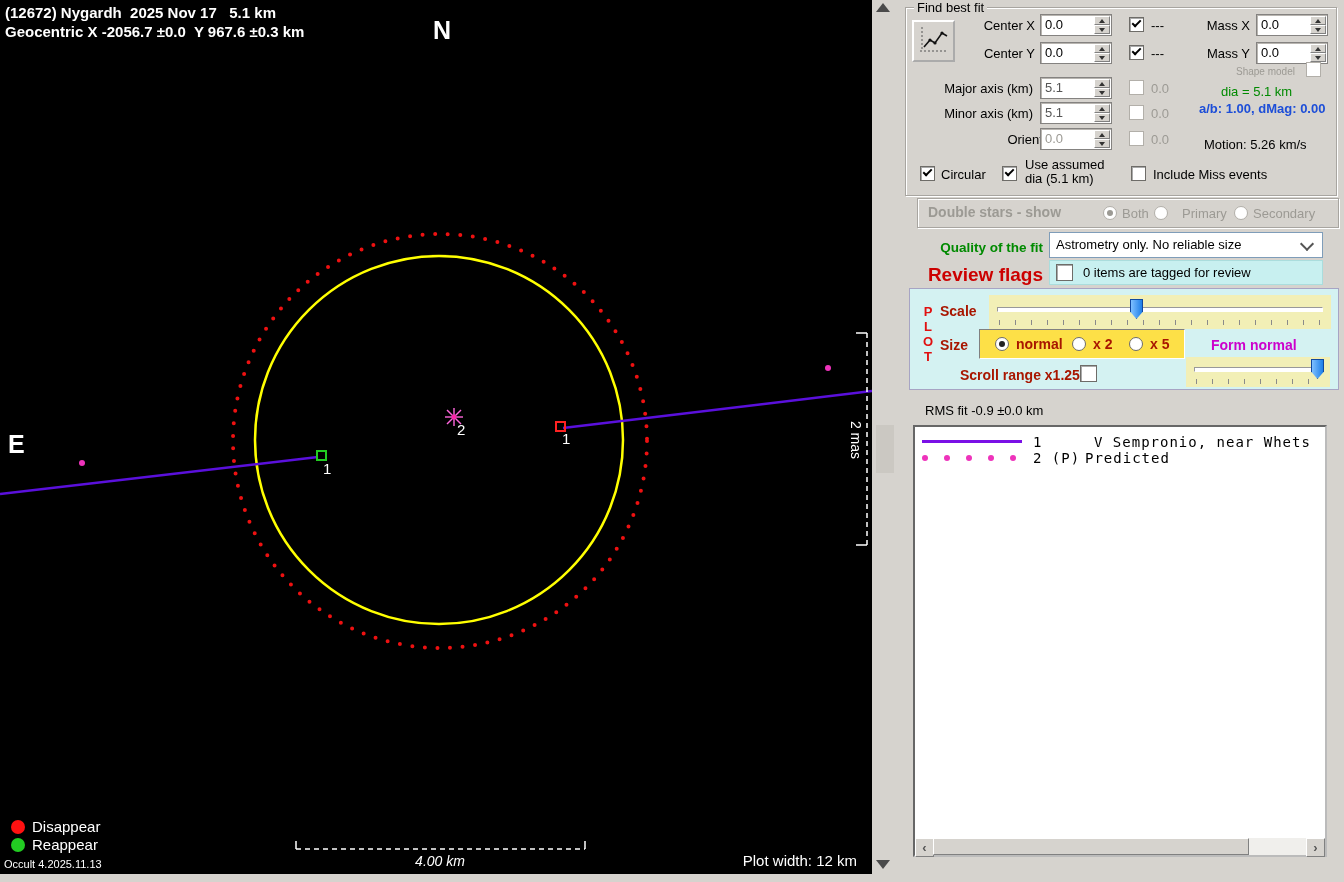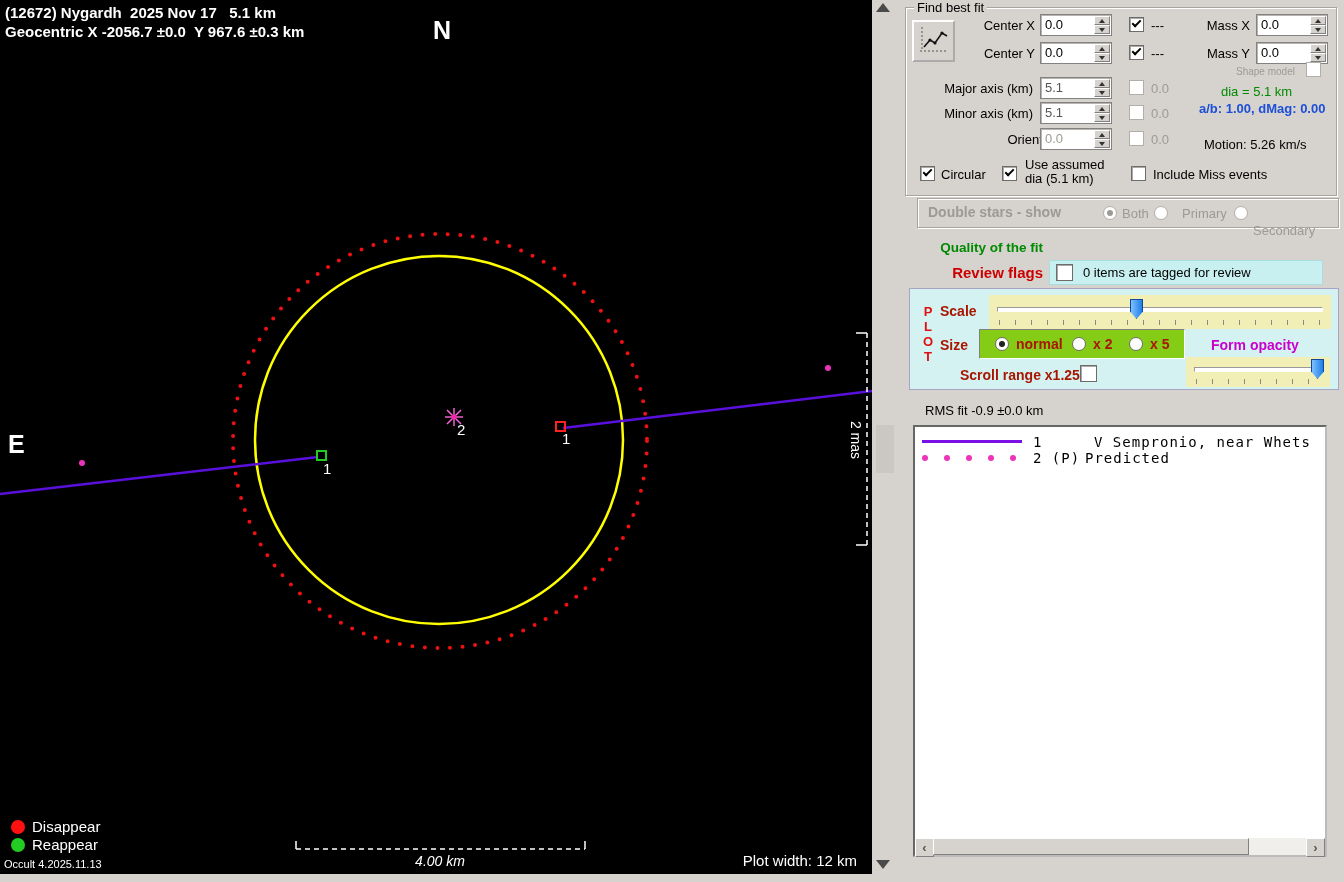--- a/index.html
+++ b/index.html
@@ -250,49 +250,53 @@
   <span class="abs cb" style="left:1131px;top:166px;"></span>
   <div class="abs lbl" style="left:1153px;top:167px;">Include Miss events</div>
 
   <div class="abs grp" style="left:917px;top:198px;width:420px;height:28px;">
     <div class="abs" style="left:10px;top:5px;font-size:14px;font-weight:bold;color:#9c9a94;">Double stars - show</div>
     <span class="abs radio disabled sel" style="left:185px;top:7px;"></span>
     <div class="abs lbl gray" style="left:204px;top:7px;">Both</div>
     <span class="abs radio disabled" style="left:236px;top:7px;"></span>
     <div class="abs lbl gray" style="left:264px;top:7px;">Primary</div>
     <span class="abs radio disabled" style="left:316px;top:7px;"></span>
-    <div class="abs lbl gray" style="left:335px;top:7px;margin-top:17px;">Secondary</div>
+    <div class="abs lbl gray" style="left:335px;top:7px;">Secondary</div>
   </div>
 
   <div class="abs rlbl" style="left:905px;top:240px;width:138px;font-size:13.5px;font-weight:bold;color:#008a00;">Quality of the fit</div>
-
-  <div class="abs rlbl redLbl" style="left:905px;top:264px;width:138px;font-size:15px;">Review flags</div>
+  <div class="abs combo" style="left:1049px;top:232px;width:272px;height:24px;">
+    <span class="txt">Astrometry only. No reliable size</span>
+    <span class="chev" style="right:10px;top:6px;"></span>
+  </div>
+
+  <div class="abs rlbl redLbl" style="left:905px;top:264px;width:138px;font-size:19px;">Review flags</div>
   <div class="abs" style="left:1049px;top:260px;width:272px;height:23px;background:#c8f0f0;border:1px solid #aadddd;">
     <span class="cb" style="left:6px;top:3px;width:15px;height:15px;"></span>
     <div class="abs lbl" style="left:33px;top:4px;">0 items are tagged for review</div>
   </div>
 
   <div class="abs" style="left:909px;top:288px;width:428px;height:100px;background:#d4f2f2;border:1px solid #a7a4c4;">
     <div class="abs" style="left:8px;top:15px;width:16px;color:#e01010;font-weight:bold;font-size:13px;line-height:18.5px;writing-mode:vertical-lr;text-orientation:upright;">PLOT</div>
     <div class="abs dred" style="left:30px;top:14px;">Scale</div>
     <div class="abs slider" style="left:79px;top:6px;width:342px;height:34px;">
       <div class="groove" style="top:12px;"></div>
       <div class="ticks" style="top:25px;"></div>
       <div class="thumb" style="left:141px;top:4px;"></div>
     </div>
     <div class="abs dred" style="left:30px;top:48px;">Size</div>
-    <div class="abs" style="left:69px;top:40px;width:204px;height:28px;background:#84cc16;border:1px solid;border-color:#808080 #fff #fff #808080;">
+    <div class="abs" style="left:69px;top:40px;width:204px;height:28px;background:#fde047;border:1px solid;border-color:#808080 #fff #fff #808080;">
       <span class="radio sel" style="left:15px;top:7px;"></span>
       <span class="abs dred" style="left:36px;top:6px;">normal</span>
       <span class="radio" style="left:92px;top:7px;"></span>
       <span class="abs dred" style="left:113px;top:6px;">x 2</span>
       <span class="radio" style="left:149px;top:7px;"></span>
       <span class="abs dred" style="left:170px;top:6px;">x 5</span>
     </div>
-    <div class="abs magenta" style="left:301px;top:48px;">Form opacity</div>
+    <div class="abs magenta" style="left:301px;top:48px;">Form normal</div>
     <div class="abs slider" style="left:276px;top:68px;width:144px;height:30px;">
       <div class="groove" style="top:10px;"></div>
       <div class="ticks" style="top:22px;"></div>
       <div class="thumb" style="left:125px;top:2px;"></div>
     </div>
     <div class="abs dred" style="left:30px;top:78px;margin-left:20px;">Scroll range x1.25</div>
     <span class="cb" style="left:170px;top:76px;width:15px;height:15px;"></span>
   </div>
 
   <div class="abs lbl" style="left:925px;top:403px;">RMS fit -0.9 ±0.0 km</div>

